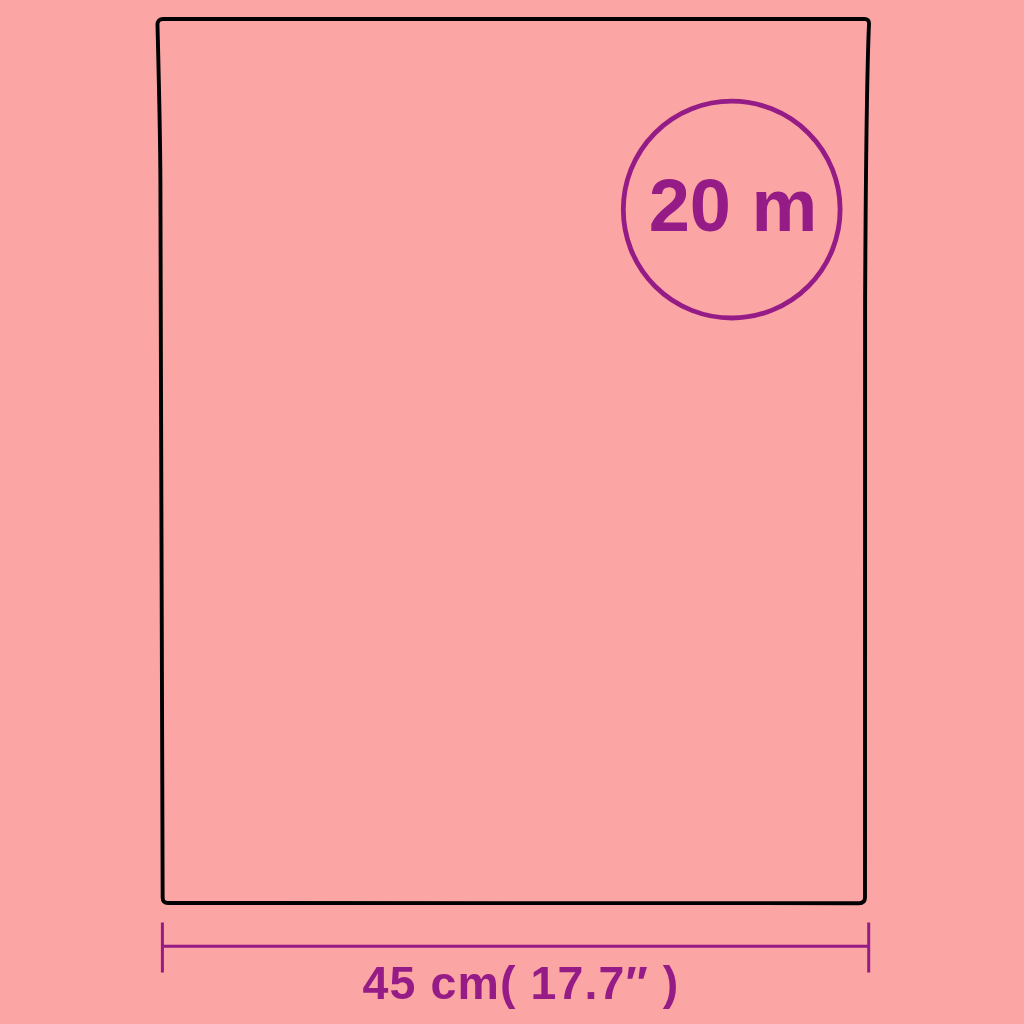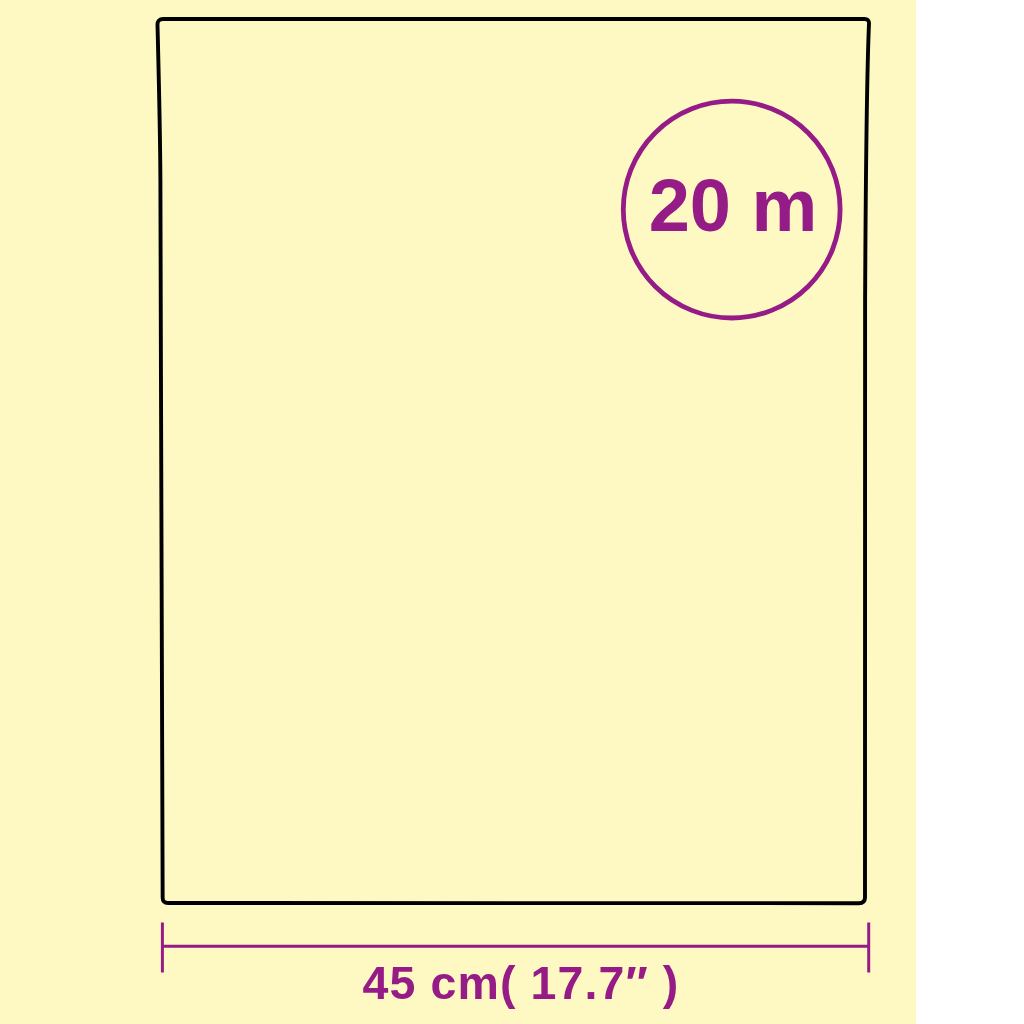--- a/index.html
+++ b/index.html
@@ -1,16 +1,16 @@
 <!DOCTYPE html>
 <html><head>
 <meta charset="utf-8">
 <style>
   html,body{margin:0;padding:0;background:#ffffff;}
-  .wrap{width:916px;height:1024px;position:relative;overflow:hidden;background:#fef9c3;}
+  .wrap{width:1024px;height:1024px;position:relative;overflow:hidden;background:#fca5a5;}
   svg{display:block;}
   text{font-family:"Liberation Sans", sans-serif;font-weight:bold;}
 </style>
 </head>
 <body>
 <div class="wrap">
 <svg width="1024" height="1024" viewBox="0 0 1024 1024">
 
   <path d="M 157.5,25
            Q 157.3,19 163.3,19

